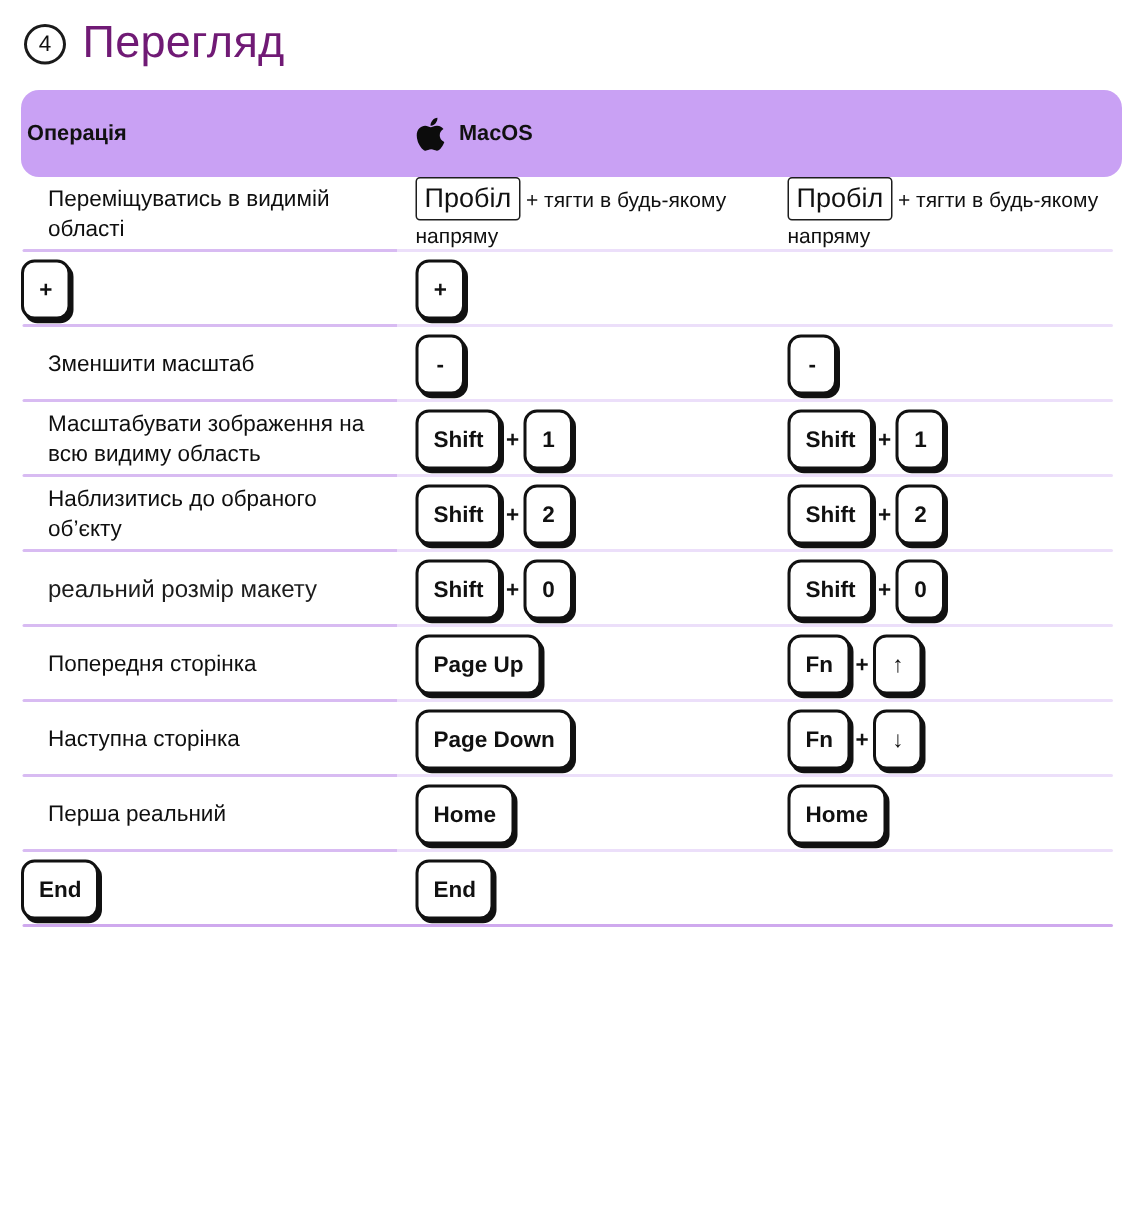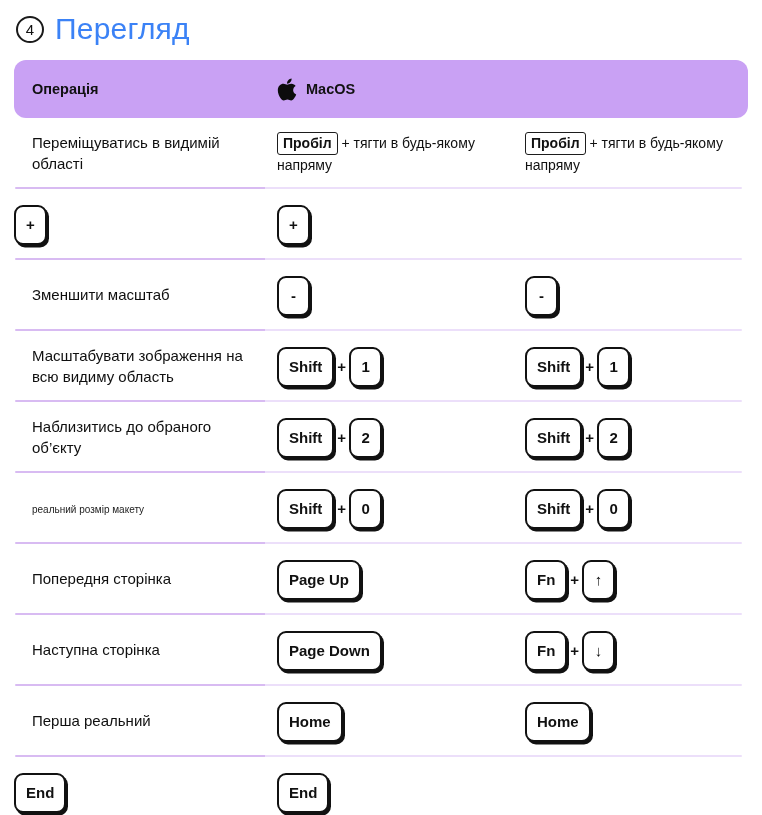--- a/index.html
+++ b/index.html
@@ -11,67 +11,67 @@
   }
   .page { padding: 0 14px; }
 
   
   .title { display: flex; align-items: center; gap: 11px; padding: 9px 0 0 2px; height: 40px; }
   .num-badge {
     width: 24px; height: 22px; border: 2px solid #1a1a1a; border-radius: 50%;
     display: inline-flex; align-items: center; justify-content: center;
     font-size: 15px; font-weight: 500; padding-top: 1px; box-sizing: content-box;
   }
-  .title-text { font-size: 30px; font-weight: 400; letter-spacing: 0.2px; color: #3b82f6; }
+  .title-text { font-size: 30px; font-weight: 400; letter-spacing: 0.2px; color: #701a75; }
 
   
   .header {
     margin-top: 11px; height: 58px; border-radius: 12px;
     background: var(--header-bg, #c9a1f4);
     display: grid; grid-template-columns: 263px 248px 1fr; align-items: center;
   }
   .h-cell { display: flex; align-items: center; gap: 9px; font-size: 14.5px; font-weight: 700; }
-  .h-cell.first { padding-left: 18px; }
+  .h-cell.first { padding-left: 4px; }
   .os-icon { display: inline-flex; align-items: center; }
   .os-icon svg { display: block; fill: #0c0c0c; }
 
   
   .row {
     position: relative;
     display: grid; grid-template-columns: 263px 248px 1fr; align-items: center;
-    height: 71px;
+    height: 50px;
   }
   .row::after {
     content: ""; position: absolute; left: 1px; right: 6px; bottom: 0; height: 2px; border-radius: 1px;
     background: linear-gradient(to right,
       var(--divider-left, #d8bbf2) 0px, var(--divider-left, #d8bbf2) 250px,
       var(--divider-right, #ecdffa) 250px, var(--divider-right, #ecdffa) 100%);
   }
   .row:last-child::after { background: var(--divider-bottom, #cfa9ee); }
 
   .op-cell { padding-left: 18px; padding-right: 14px; }
   .op-label { font-size: 15px; font-weight: 500; line-height: 1.35; color: #0f0f0f; }
-  .op-sublabel { font-size: 10px; font-weight: 400; margin-top: 2px; color: #1c1c1c; }
+  .op-sublabel { font-size: 16px; font-weight: 400; margin-top: 2px; color: #1c1c1c; }
 
   .sc-cell { padding-right: 10px; }
   .sc-combo { display: flex; align-items: center; }
   .sc-inline { display: block; font-size: 14px; line-height: 1.45; }
 
   .key {
     display: inline-flex; align-items: center; justify-content: center;
     box-sizing: border-box; min-width: 33px; height: 40px; padding: 0 10px;
     background: #fff; border: 2px solid var(--key-border, #111);
     border-radius: 9px; box-shadow: 2px 2.5px 0 0 var(--key-border, #111);
     font-size: 15px; font-weight: 700; white-space: nowrap;
   }
   .key-sep { font-size: 15px; font-weight: 700; margin: 0 3px; }
   .key-flat {
     display: inline-block; box-sizing: border-box;
     border: 1.5px solid #1d1d1d; border-radius: 3px; background: #fff;
-    padding: 0px 5px 1px; font-size: 14px; font-weight: 700; white-space: nowrap;
+    padding: 0px 5px 1px; font-size: 18px; font-weight: 400; white-space: nowrap;
   }
   .sc-suffix { font-size: 14px; font-weight: 500; color: #101010; }
 </style>
 </head>
 <body>
 
 <div class="page">
 
   <div class="title">
     <span class="num-badge">4</span>

